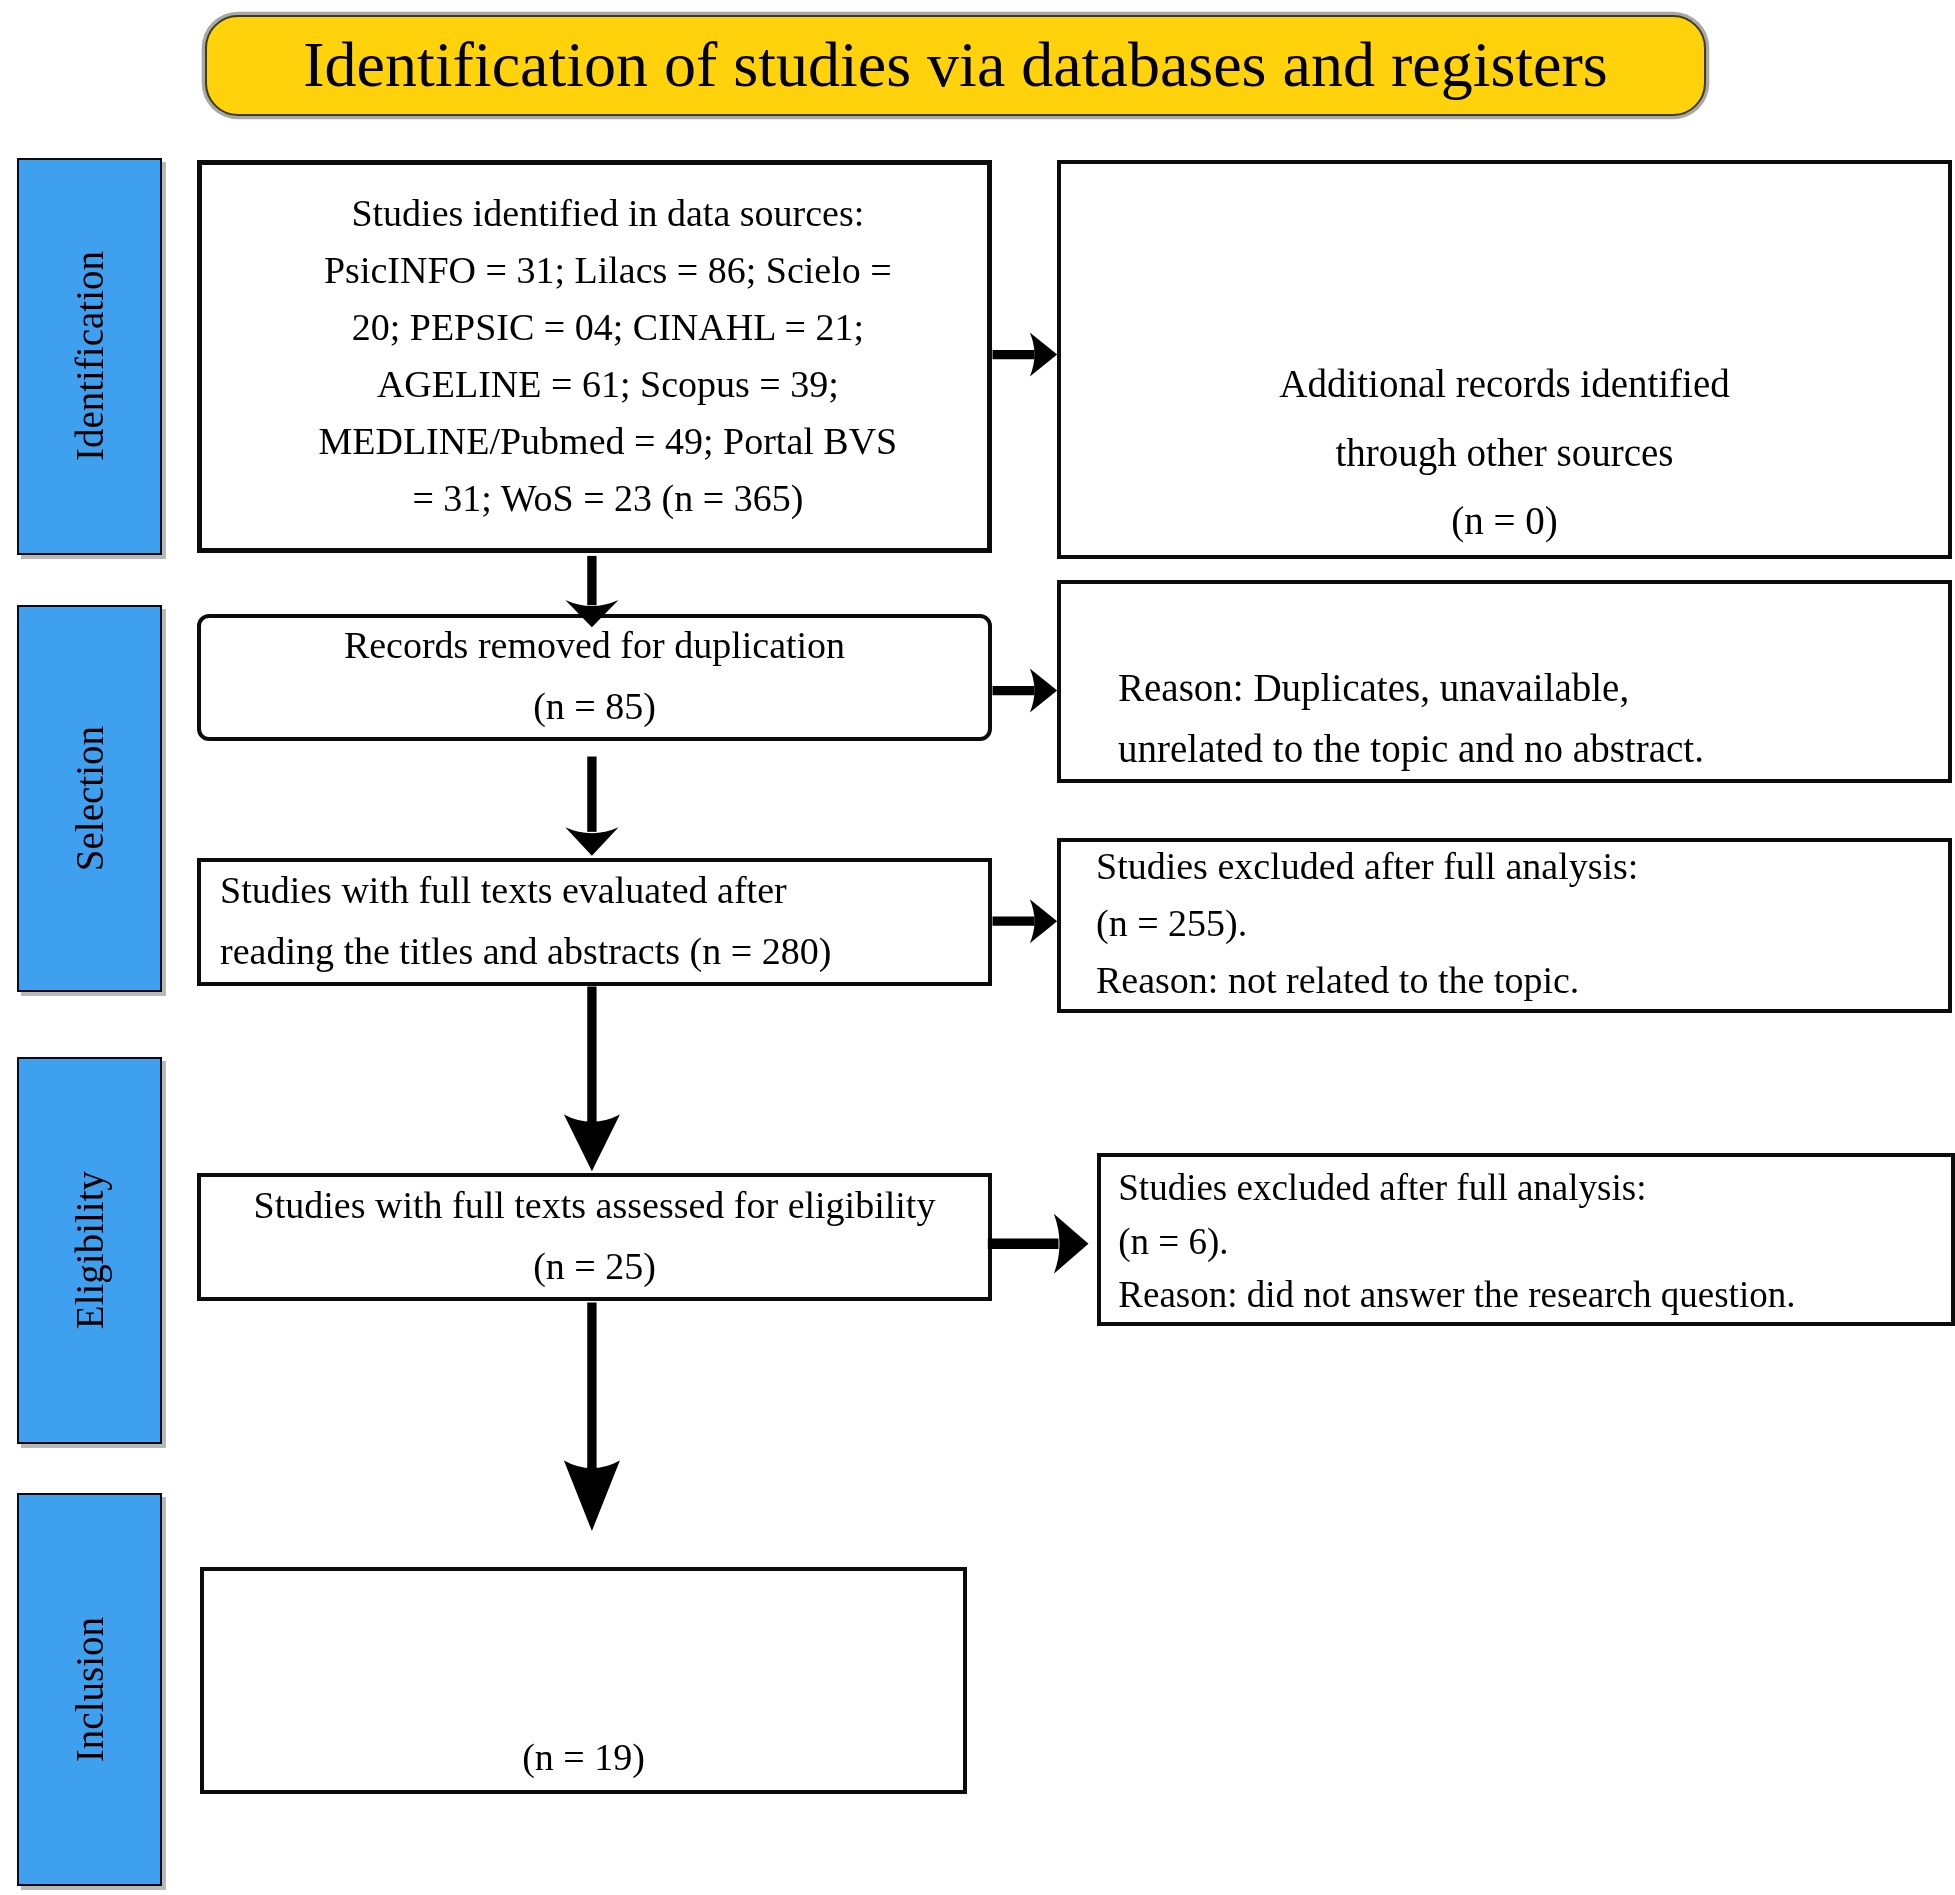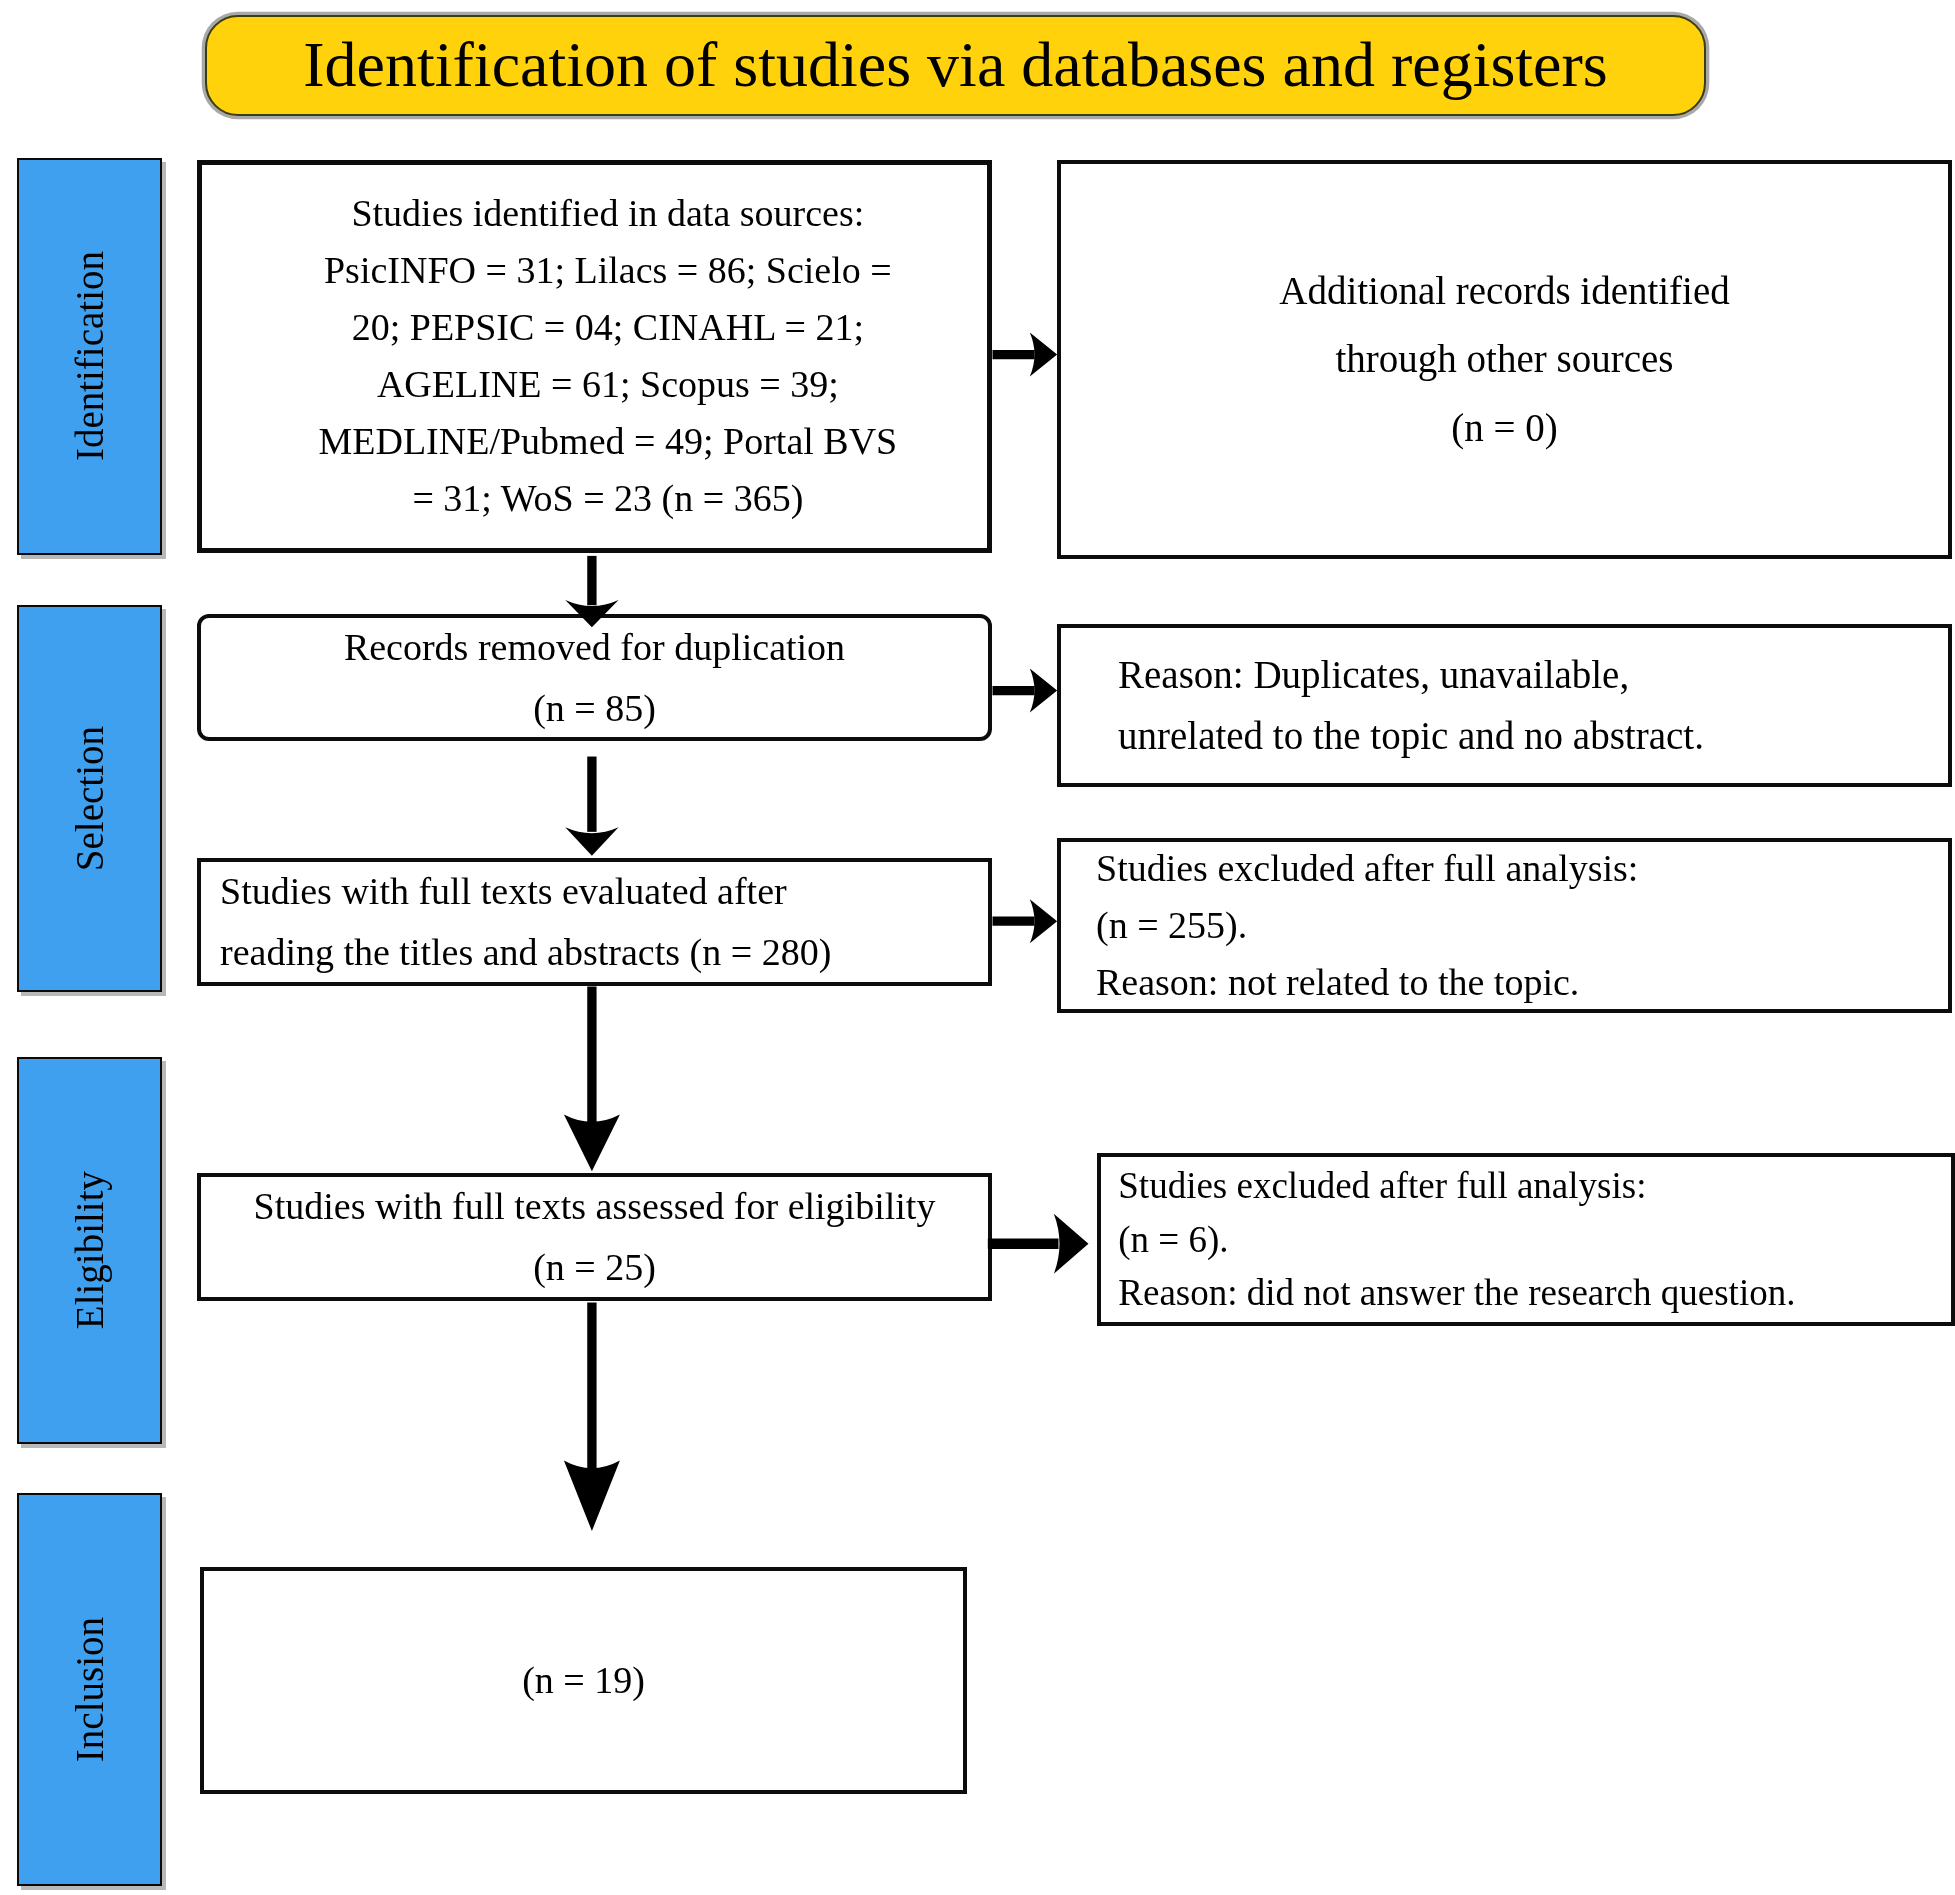--- a/index.html
+++ b/index.html
@@ -37,31 +37,31 @@
   }
   #stage-identification{top:158px;height:397px;}
   #stage-selection{top:605px;height:387px;}
   #stage-eligibility{top:1057px;height:387px;}
   #stage-inclusion{top:1493px;height:393px;}
   
   .fbox{
     position:absolute;background:#fff;
     border:4.7px solid #0c0c0c;
     box-sizing:border-box;
-    display:flex;flex-direction:column;justify-content:center;
+    display:flex;flex-direction:column;justify-content:flex-end;
     font-size:38px;line-height:1.55;
   }
   .fbox .ln{white-space:nowrap;}
   .center-text{align-items:center;text-align:center;}
   .left-text{align-items:flex-start;text-align:left;}
   #box-identified{left:197px;top:160px;width:795px;height:393px;border-width:5.3px;
      justify-content:flex-start;padding:20px 13.3px 0 40px;line-height:1.5;align-items:center;}
   #box-additional{left:1057px;top:160px;width:895px;height:399px;font-size:39px;line-height:1.75;}
   #box-removed{left:197px;top:614px;width:795px;height:127px;line-height:1.6;border-radius:12px;}
-  #box-reason-dup{left:1057px;top:624px;width:895px;height:163px;font-size:39px;padding-left:57px;line-height:1.55;}
+  #box-reason-dup{left:1057px;top:580px;width:895px;height:203px;font-size:39px;padding-left:57px;line-height:1.55;}
   #box-fulltext-eval{left:197px;top:858px;width:795px;height:128px;padding-left:19px;line-height:1.6;}
   #box-excluded-255{left:1057px;top:838px;width:895px;height:175px;padding-left:35px;line-height:1.5;}
   #box-assessed{left:197px;top:1173px;width:795px;height:128px;line-height:1.6;font-family:Liberation Serif, serif;}
   #box-excluded-6{left:1097px;top:1153px;width:858px;height:173px;font-size:37px;padding-left:17.3px;line-height:1.45;}
   #box-included{left:200px;top:1567px;width:767px;height:227px;line-height:1.7;}
   
   .arrows{position:absolute;left:0;top:0;width:1955px;height:1895px;pointer-events:none;}
 </style>
 </head>
 <body>

